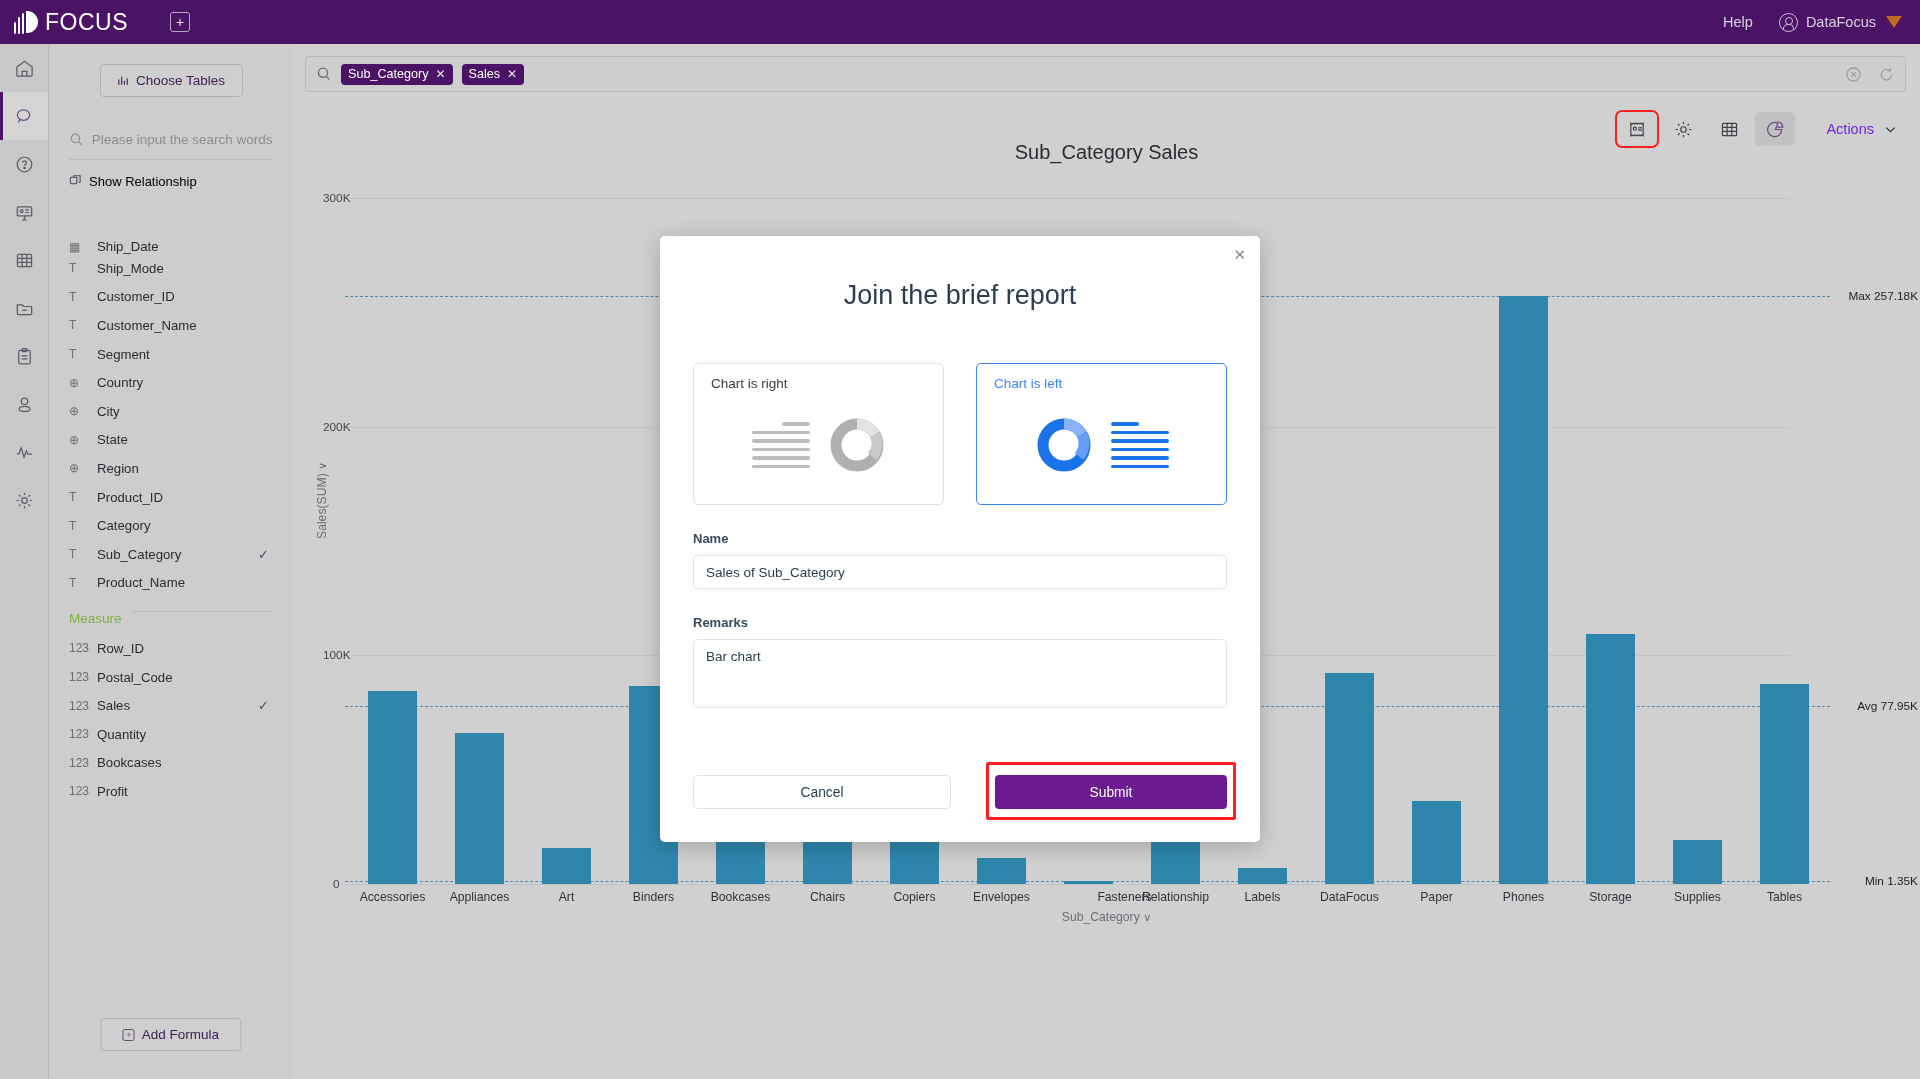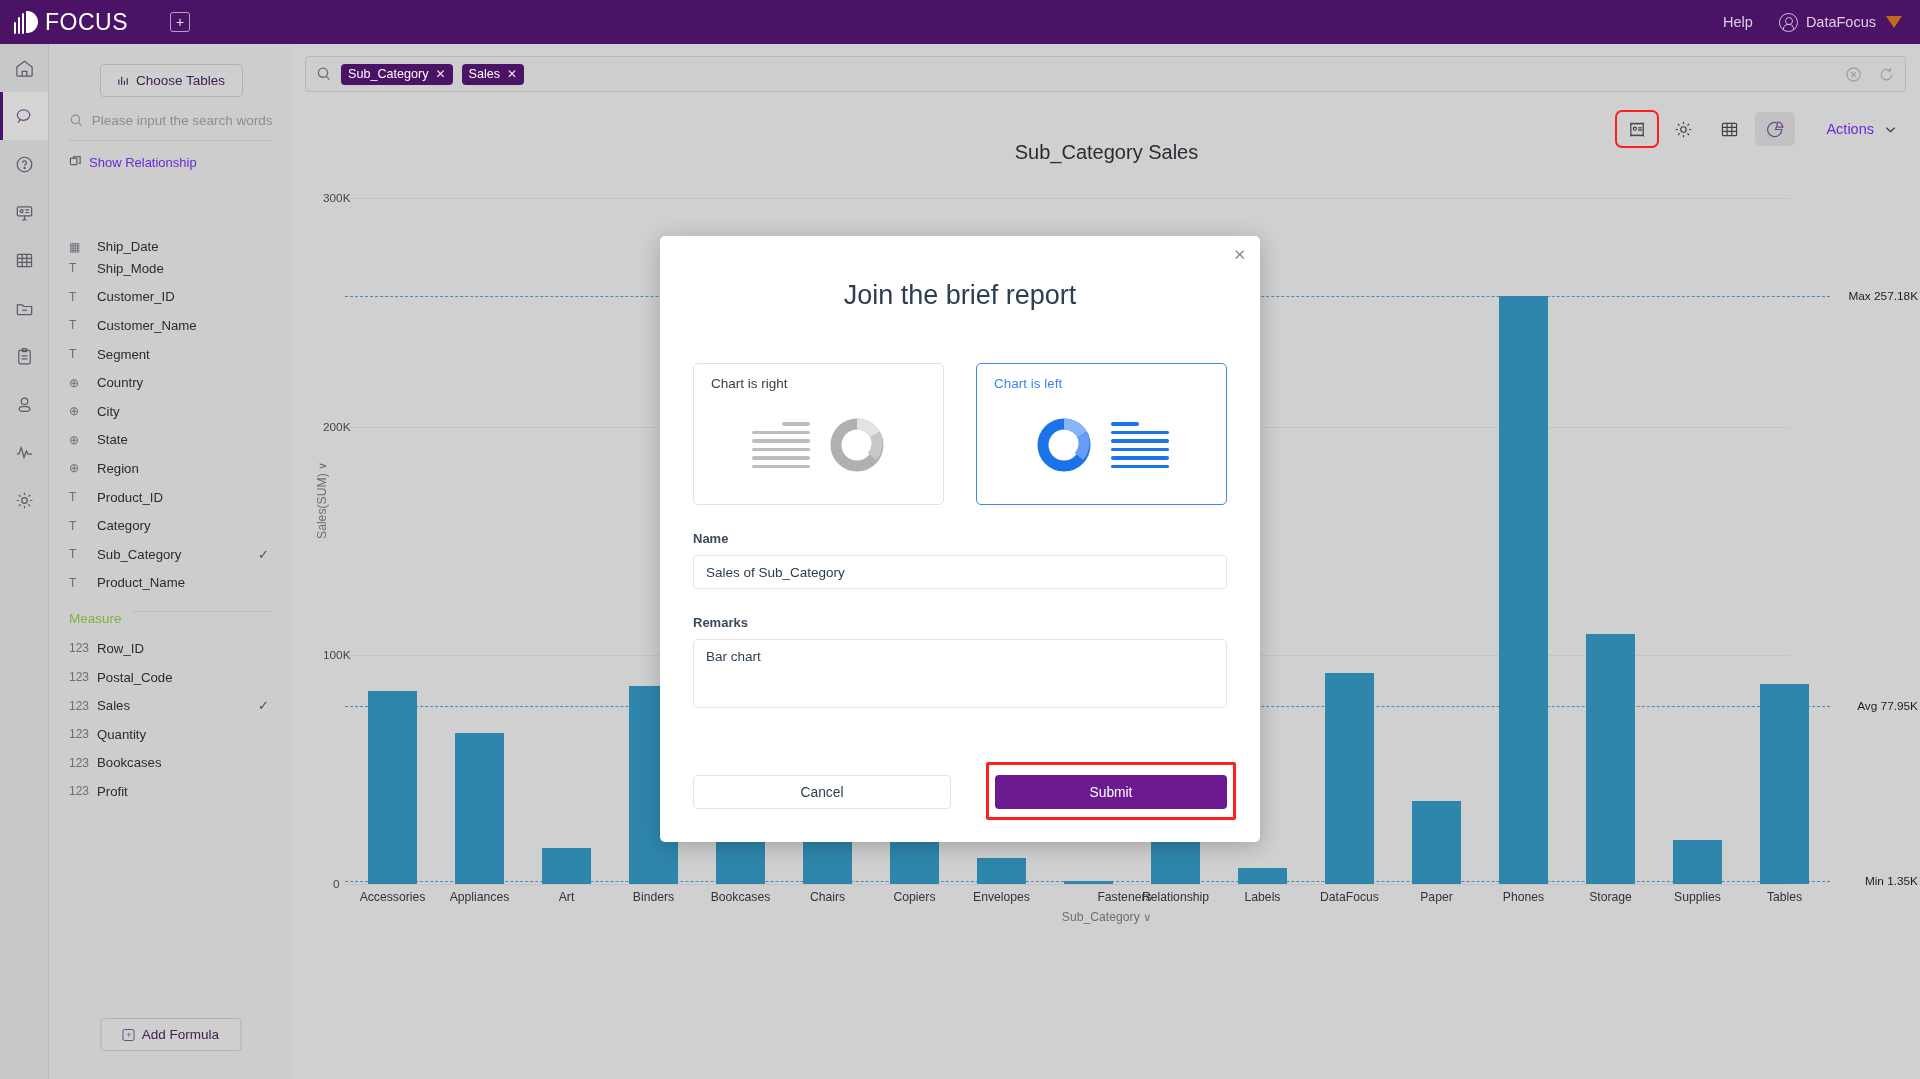--- a/index.html
+++ b/index.html
@@ -61,29 +61,29 @@
   
   .fieldpanel {
     position: absolute; left: 49px; top: 44px; width: 244px; bottom: 0;
     background: #cdcdcd;
   }
   .choose-tables {
     margin: 20px auto 0; width: 143px; height: 33px; border: 1px solid #b2b2b2;
     border-radius: 4px; background: #cfcfcf; display: flex; align-items: center;
     justify-content: center; gap: 6px; color: #3e2152; font-size: 13.5px; cursor: pointer;
   }
-  .search-wrap { margin: 16px 20px 0; display: flex; align-items: center; gap: 8px; }
+  .search-wrap { margin: 35px 20px 0; display: flex; align-items: center; gap: 8px; }
   .search-wrap input {
     border: none; outline: none; background: transparent; font-size: 13.5px;
     color: #6c6c6c; width: 185px; font-family: "Liberation Sans", sans-serif;
   }
   .search-wrap input::placeholder { color: #8d8d8d; }
   .panel-div { margin: 12px 20px 0; border-top: 1px solid #bcbcbc; }
   .show-rel { margin: 14px 0 0 20px; display: flex; align-items: flex-start; gap: 7px;
-    color: #6d28d9; font-size: 13px; cursor: pointer; }
+    color: #000000; font-size: 13px; cursor: pointer; }
   .fieldlist { position: absolute; left: 0; right: 0; top: 190px; bottom: 92px;
     overflow: hidden; padding-top: 6px; }
   .field {
     height: 28.6px; display: flex; align-items: center; padding: 0 24px 0 20px;
     font-size: 13.2px; color: #2b2b33; cursor: pointer;
   }
   .field .ftype { width: 28px; flex: 0 0 28px; color: #6d6d78; font-size: 12px;
     display: flex; align-items: center; }
   .field .fname { flex: 1; }
   .field .fcheck { color: #5a4068; font-size: 13px; }

